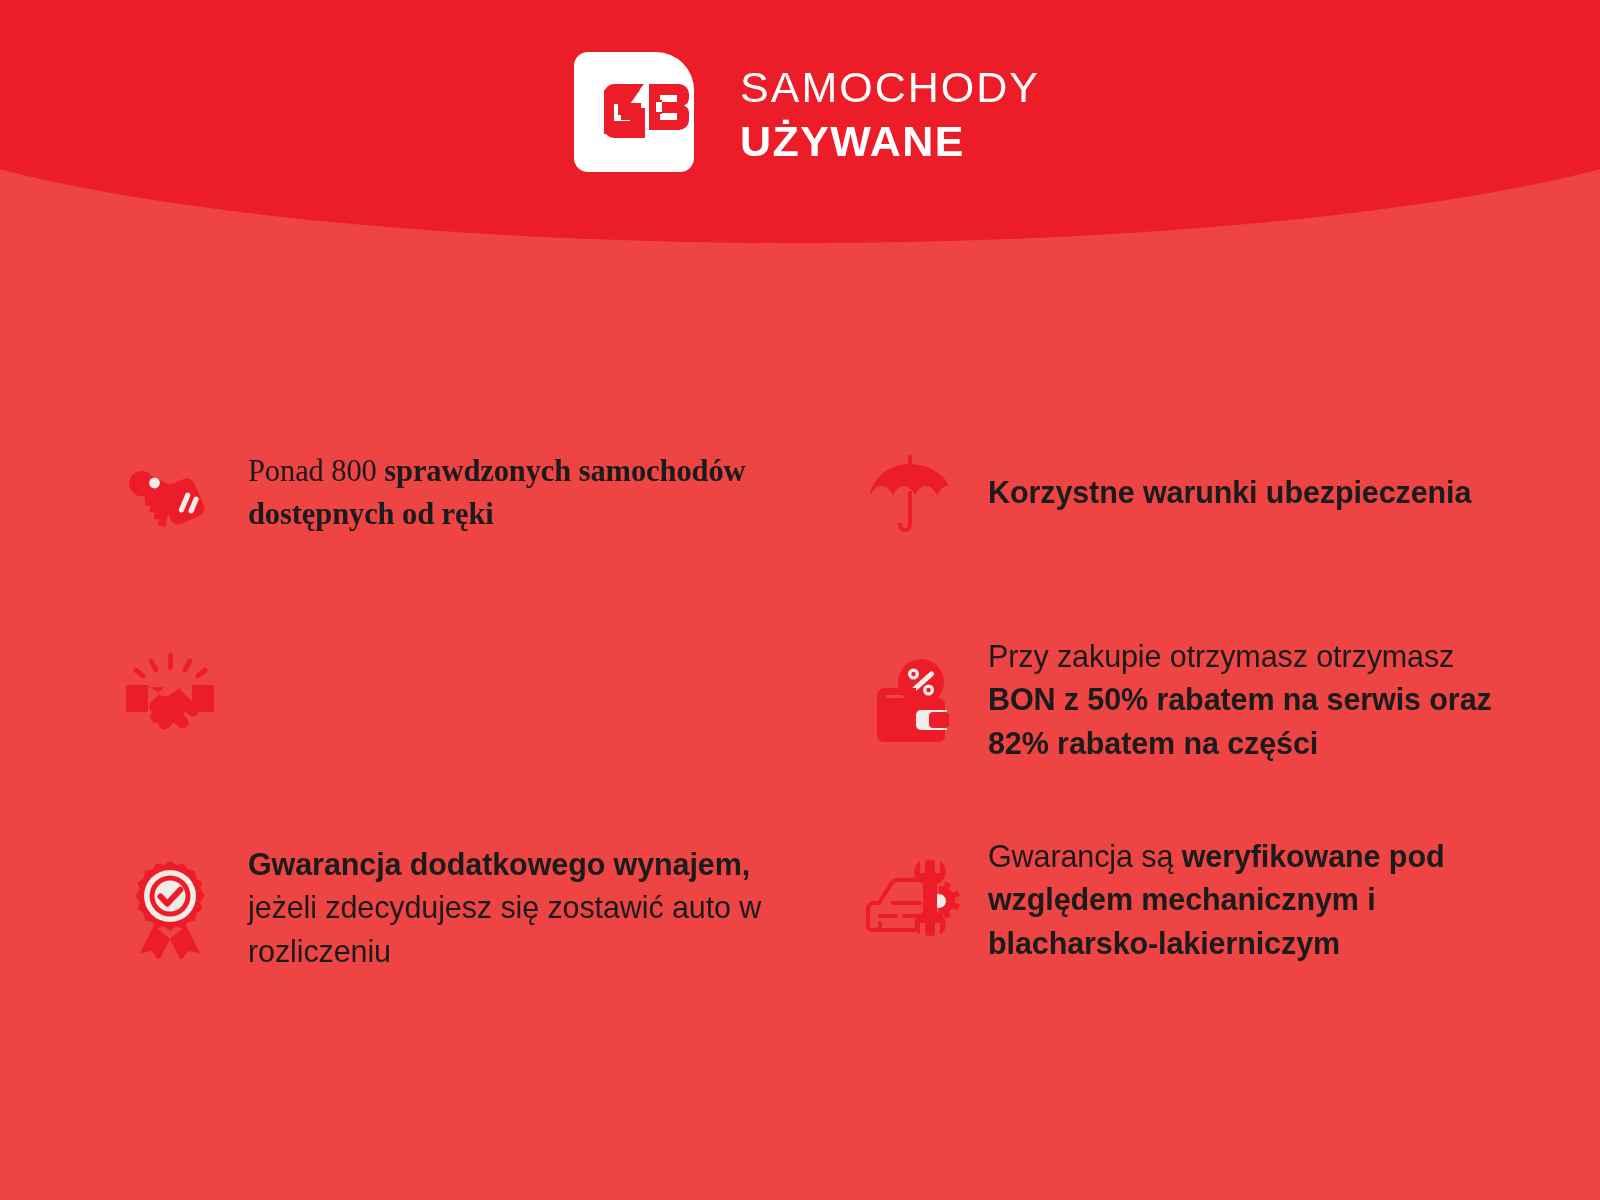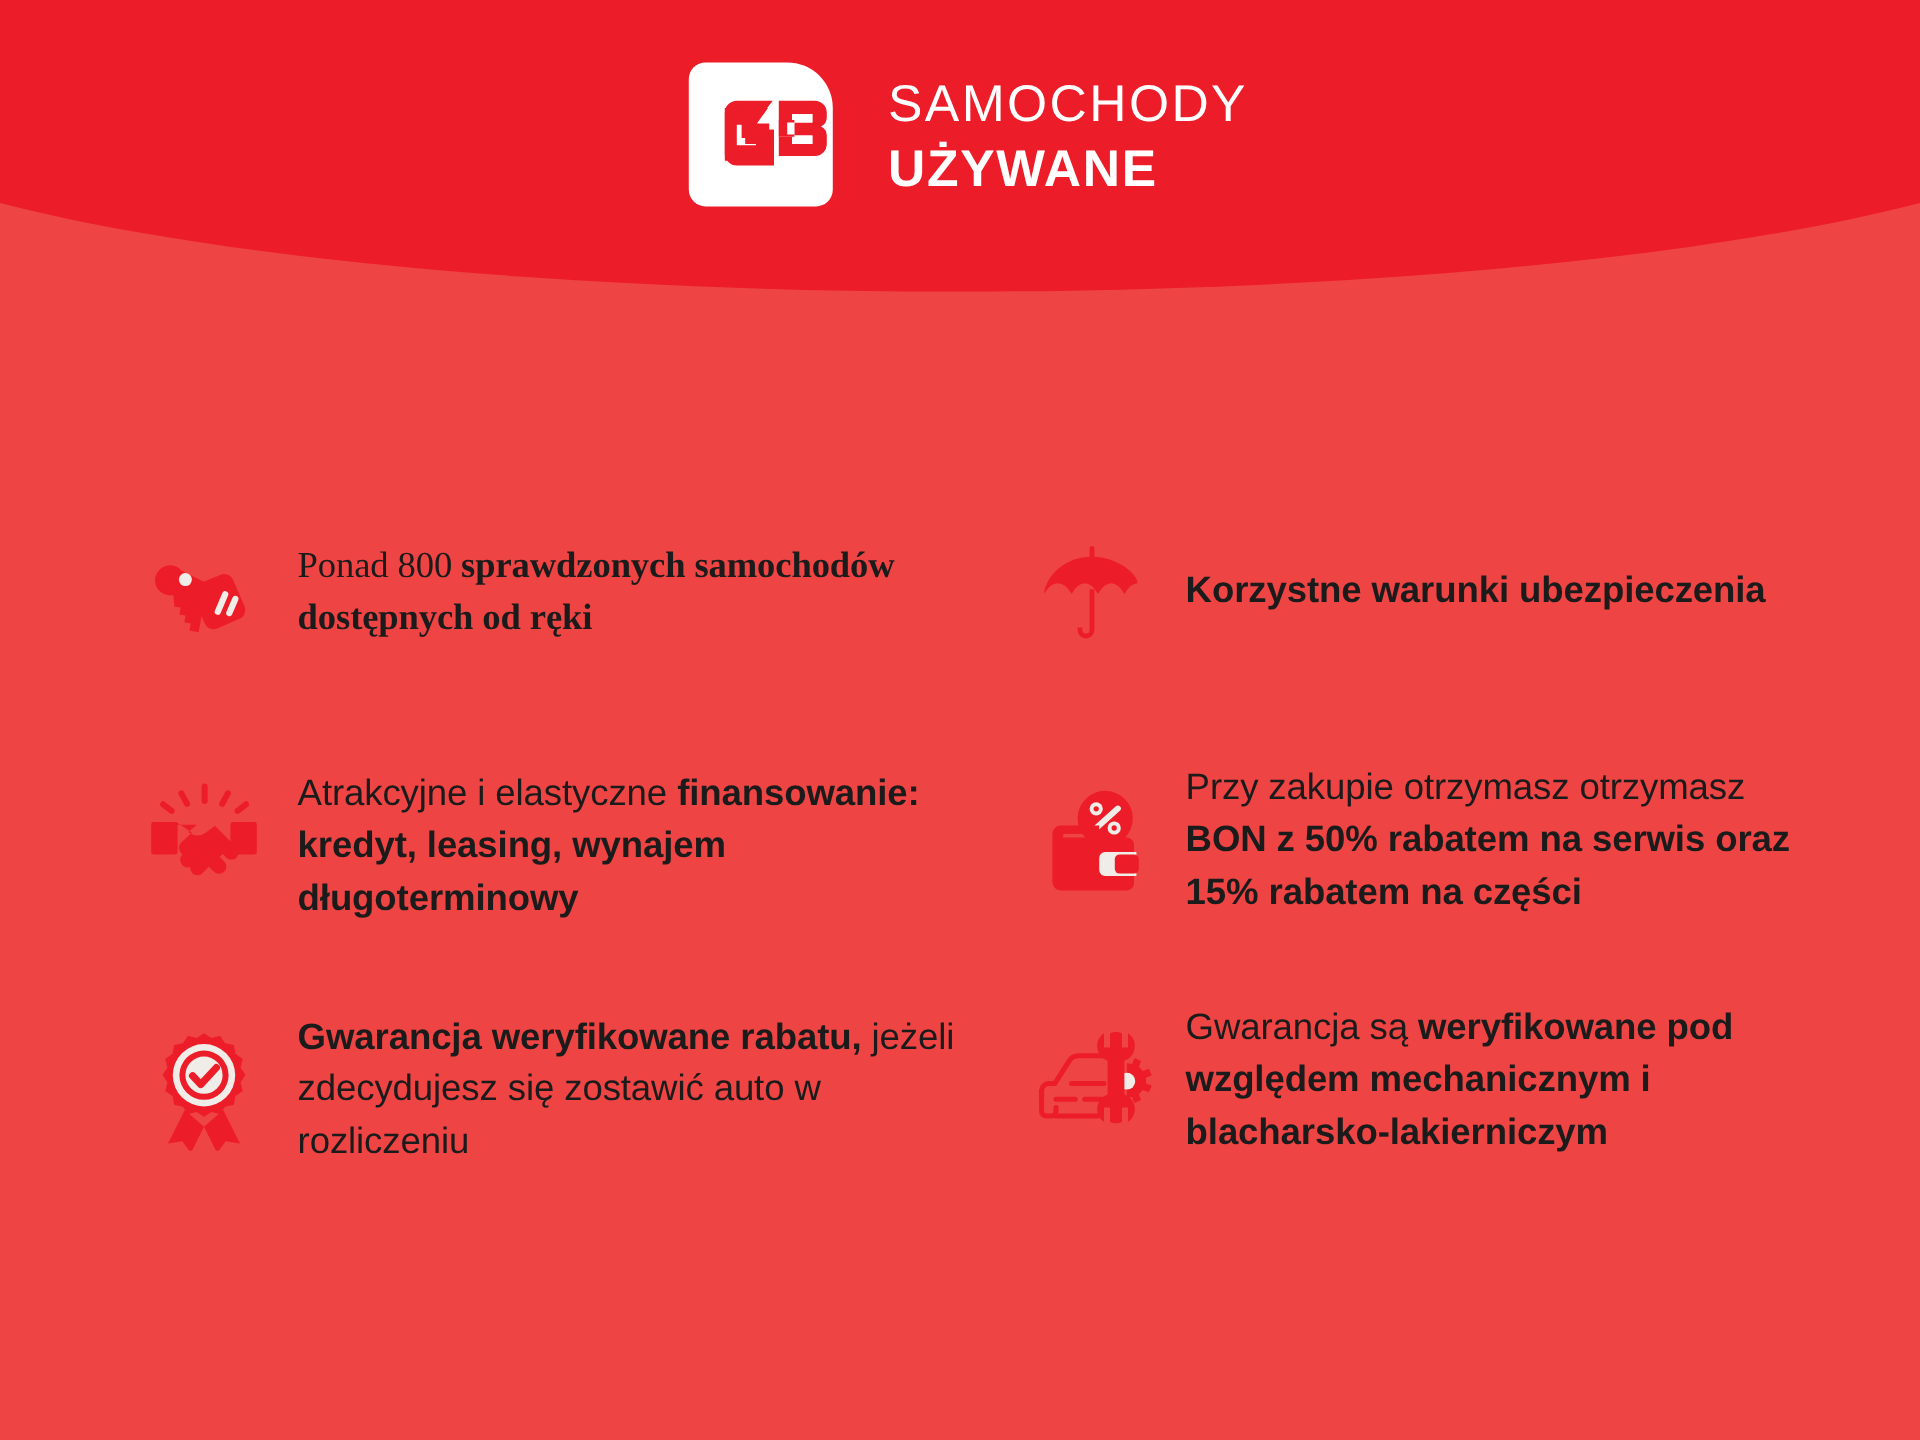--- a/index.html
+++ b/index.html
@@ -213,63 +213,60 @@
             <rect x="61" y="7" width="5" height="15" rx="2.5" transform="rotate(28 63.5 14.5)"></rect>
             <rect x="13" y="15" width="5" height="14" rx="2.5" transform="rotate(-52 15.5 22)"></rect>
             <rect x="75" y="15" width="5" height="14" rx="2.5" transform="rotate(52 77.5 22)"></rect>
             <path d="M4 34 h20 l13 9 l-9 8 a6.5 6.5 0 0 0 0 9 a6.5 6.5 0 0 0 1 1 a6.5 6.5 0 0 0 -0.5 8.5 a6.5 6.5 0 0 0 7 2 a6 6 0 0 0 1.6 5 a6 6 0 0 0 9 -0.3 l5 -5 l4 4 a6 6 0 0 0 9 -8 l-4 -4 l2.5 -2.5 l3 3 a6 6 0 0 0 8.5 -8.5 l-18 -18 l-8 6 a11 11 0 0 1 -13 0 l-1 -1 l7 -6 h-26 Z" transform="translate(-1,0)"></path>
             <path d="M55 34 h33 v27 h-17 l-16 -16 Z" opacity="0"></path>
             <rect x="2" y="34" width="22" height="27" rx="2"></rect>
             <rect x="68" y="34" width="22" height="27" rx="2"></rect>
           </g>
         </svg>
       </div>
-      <div class="feature-text t-hands">
-        <span>Atrakcyjne i elastyczne </span><b>finansowanie: kredyt, leasing, wynajem długoterminowy</b><span></span>
-      </div>
     </div>
 
     <div class="feature row2">
       <div class="feature-icon ic-wallet">
         <svg width="90" height="92" viewBox="0 0 90 92" xmlns="http://www.w3.org/2000/svg" aria-hidden="true">
           <g fill="#ed1c29">
             <circle cx="56" cy="27" r="23"></circle>
             <rect x="44" y="24" width="28" height="5" rx="2.5" transform="rotate(-42 58 26.5)" fill="#f0ede8"></rect>
             <circle cx="48.5" cy="19" r="5.5" fill="#f0ede8"></circle>
             <circle cx="48.5" cy="19" r="2.2" fill="#ed1c29"></circle>
             <circle cx="63.5" cy="35" r="5.5" fill="#f0ede8"></circle>
             <circle cx="63.5" cy="35" r="2.2" fill="#ed1c29"></circle>
             <path d="M12 40 a7 7 0 0 1 7 -7 h32 v7 h-30 v3 h53 a6 6 0 0 1 6 6 v32 a6 6 0 0 1 -6 6 h-55 a7 7 0 0 1 -7 -7 Z"></path>
             <path d="M56 55 h26 v20 h-26 a5 5 0 0 1 -5 -5 v-10 a5 5 0 0 1 5 -5 Z" fill="#f0ede8"></path>
             <rect x="64" y="57" width="20" height="16" rx="4" fill="#ed1c29"></rect>
           </g>
         </svg>
       </div>
       <div class="feature-text t-wallet">
-        <span>Przy zakupie otrzymasz otrzymasz </span><b>BON z 50% rabatem na serwis oraz 15% rabatem na części</b><span></span>
+        <span>Przy zakupie otrzymasz otrzymasz </span><b>BON z 50% rabatem na serwis oraz 82% rabatem na części</b><span></span>
       </div>
     </div>
 
     <div class="feature">
       <div class="feature-icon ic-badge">
         <svg width="86" height="100" viewBox="0 0 86 100" xmlns="http://www.w3.org/2000/svg" aria-hidden="true">
           <g fill="#ed1c29">
             <path d="M27 66 l-14 28 l12 -2 l7 10 l11 -22 Z"></path>
             <path d="M59 66 l14 28 l-12 -2 l-7 10 l-11 -22 Z"></path>
             <path d="M43 2
               l6.2 4.0 l7.2 -1.8 l4.2 6.1 l7.3 1.6 l1.3 7.3 l6.1 4.2 l-1.8 7.2 l4.0 6.2 l-4.0 6.2 l1.8 7.2 l-6.1 4.2 l-1.3 7.3 l-7.3 1.6 l-4.2 6.1 l-7.2 -1.8 l-6.2 4.0 l-6.2 -4.0 l-7.2 1.8 l-4.2 -6.1 l-7.3 -1.6 l-1.3 -7.3 l-6.1 -4.2 l1.8 -7.2 l-4.0 -6.2 l4.0 -6.2 l-1.8 -7.2 l6.1 -4.2 l1.3 -7.3 l7.3 -1.6 l4.2 -6.1 l7.2 1.8 Z"></path>
             <circle cx="43" cy="37" r="26" fill="#f0ede8"></circle>
             <circle cx="43" cy="37" r="20.5" fill="#ed1c29"></circle>
             <circle cx="43" cy="37" r="15.5" fill="#f0ede8"></circle>
             <path d="M33.5 37.5 l6.8 7.2 l13.0 -14.0" fill="none" stroke="#ed1c29" stroke-width="6" stroke-linecap="round" stroke-linejoin="round"></path>
           </g>
         </svg>
       </div>
       <div class="feature-text t-badge">
-        <span></span><b>Gwarancja weryfikowane rabatu,</b><span> jeżeli zdecydujesz się zostawić auto w rozliczeniu</span>
+        <span></span><b>Gwarancja dodatkowego wynajem,</b><span> jeżeli zdecydujesz się zostawić auto w rozliczeniu</span>
       </div>
     </div>
 
     <div class="feature">
       <div class="feature-icon ic-car">
         <svg width="100" height="90" viewBox="0 0 100 90" xmlns="http://www.w3.org/2000/svg" aria-hidden="true">
           <g fill="none" stroke="#ed1c29" stroke-width="4.2" stroke-linecap="round" stroke-linejoin="round">
             <path d="M8 56 a6 6 0 0 1 6 -6 h5 l12 -19 a9 9 0 0 1 7.6 -4.2 h22"></path>
             <path d="M8 56 v17 a4 4 0 0 0 4 4 h4 a4 4 0 0 0 4 -4 v-3"></path>
             <path d="M55 77 h-35"></path>

